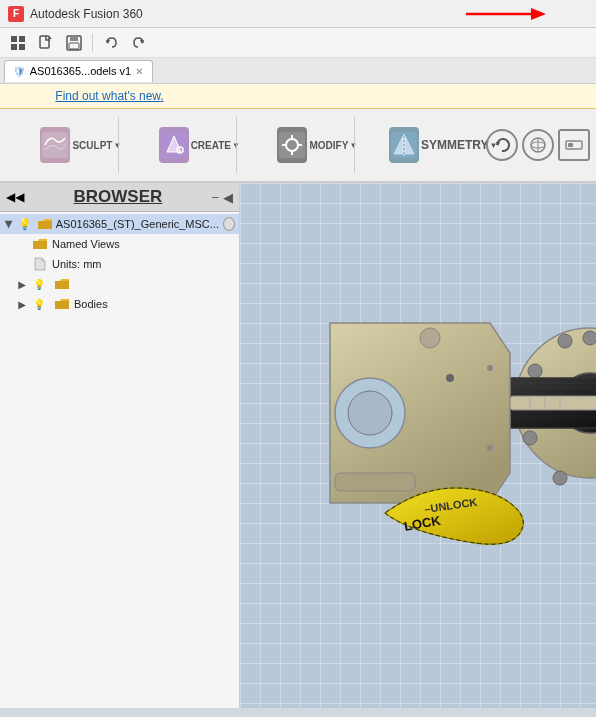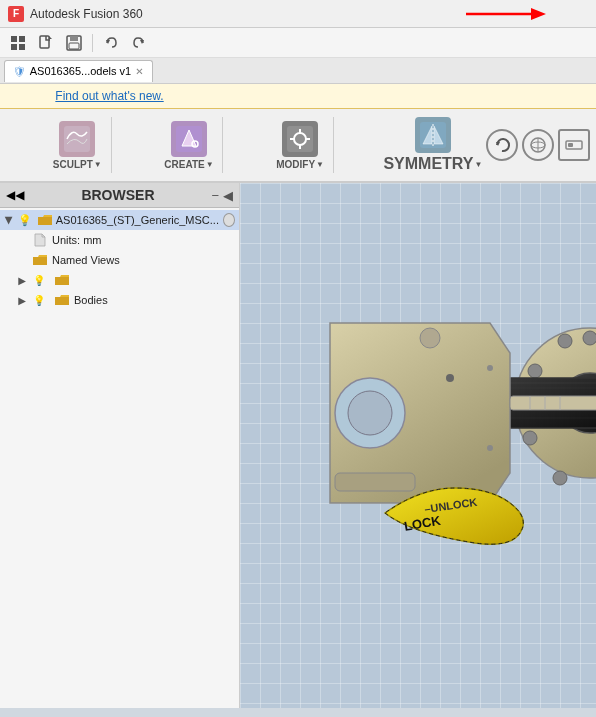--- a/index.html
+++ b/index.html
@@ -94,21 +94,21 @@
     #ribbon {
       background: #f0f0f0;
       border-bottom: 2px solid #ccc;
       display: flex;
       align-items: stretch;
       height: 74px;
       padding: 4px 6px;
       gap: 4px;
     }
     .ribbon-btn-large {
-      display: flex; flex-direction: column; align-items: center; justify-content: center;
+      display: flex; flex-direction: row; align-items: center; justify-content: center;
       gap: 2px;
       cursor: pointer;
       padding: 4px 6px;
       border-radius: 3px;
       font-size: 10px;
       font-weight: 600;
       color: #555;
       min-width: 50px;
       margin-left: 44px;
     }
@@ -153,21 +153,21 @@
       flex-shrink: 0;
     }
     #browser-header {
       background: #d8d8d8;
       padding: 4px 6px;
       display: flex;
       align-items: center;
       justify-content: space-between;
       border-bottom: 1px solid #bbb;
     }
-    .browser-title { font-size: 14px; font-weight: 600; color: #333; }
+    .browser-title { font-size: 17px; font-weight: 600; color: #333; text-decoration: underline; }
     .browser-controls { display: flex; align-items: center; gap: 4px; }
     .browser-controls span { font-size: 13px; color: #555; cursor: pointer; }
     .double-arrow { font-size: 12px; cursor: pointer; }
 
     #browser-tree {
       padding: 2px 0;
       overflow-y: auto;
     }
     .tree-item {
       display: flex;
@@ -340,21 +340,21 @@
   <div class="ribbon-btn-large">
     <div class="symmetry-icon">
       <svg width="30" height="30" viewBox="0 0 30 30">
         <rect x="2" y="2" width="26" height="26" rx="3" fill="#80a8c0"></rect>
         <polygon points="5,24 14,6 14,24" fill="#c0d8e8" stroke="#fff" stroke-width="0.5"></polygon>
         <polygon points="25,24 16,6 16,24" fill="#c0d8e8" stroke="#fff" stroke-width="0.5"></polygon>
         <line x1="15" y1="4" x2="15" y2="26" stroke="#fff" stroke-width="1" stroke-dasharray="2,2"></line>
       </svg>
     </div>
     <div style="display:flex;align-items:center;gap:1px;">
-      <span style="font-size:16px;font-weight:700;color:#555;">SYMMETRY</span>
+      <span style="font-size:12px;font-weight:700;color:#555;">SYMMETRY</span>
       <span class="btn-dropdown">▼</span>
     </div>
   </div>
 
   <div class="ribbon-right">
     <button class="circle-btn" style="border-color:#888;">
       <svg width="18" height="18" viewBox="0 0 18 18">
         <path d="M4 9 A6 6 0 1 1 9 15" fill="none" stroke="#555" stroke-width="2"></path>
         <polygon points="3,6 7,6 5,10" fill="#555"></polygon>
       </svg>
@@ -400,37 +400,37 @@
             <path d="M0 3 L5 3 L6 1 L14 1 L14 3 Z" fill="#e8b830"></path>
           </svg>
         </div>
         <span class="tree-label">AS016365_(ST)_Generic_MSC...</span>
         <div class="tree-dot"></div>
       </div>
 
       <div class="tree-item indent1">
         <span class="tree-arrow"> </span>
         <div class="tree-icon">
+          <svg width="14" height="12" viewBox="0 0 14 12">
+            <path d="M0 3 L0 11 L14 11 L14 3 Z" fill="#d4a020"></path>
+            <path d="M0 3 L5 3 L6 1 L14 1 L14 3 Z" fill="#e8b830"></path>
+          </svg>
+        </div>
+        <span class="tree-label">Named Views</span>
+      </div>
+
+      <div class="tree-item indent1">
+        <span class="tree-arrow"> </span>
+        <div class="tree-icon">
           <svg width="12" height="14" viewBox="0 0 12 14">
             <path d="M1 1 L8 1 L11 4 L11 13 L1 13 Z" fill="#e0e0e0" stroke="#aaa" stroke-width="0.8"></path>
             <path d="M8 1 L8 4 L11 4" fill="none" stroke="#aaa" stroke-width="0.8"></path>
           </svg>
         </div>
         <span class="tree-label">Units: mm</span>
-      </div>
-
-      <div class="tree-item indent1">
-        <span class="tree-arrow"> </span>
-        <div class="tree-icon">
-          <svg width="14" height="12" viewBox="0 0 14 12">
-            <path d="M0 3 L0 11 L14 11 L14 3 Z" fill="#d4a020"></path>
-            <path d="M0 3 L5 3 L6 1 L14 1 L14 3 Z" fill="#e8b830"></path>
-          </svg>
-        </div>
-        <span class="tree-label">Named Views</span>
       </div>
 
       <div class="tree-item indent1">
         <span class="tree-arrow">▶</span>
         <div class="tree-icon">
           <span class="bulb-icon" style="font-size:10px;">💡</span>
         </div>
         <div class="tree-icon">
           <svg width="14" height="12" viewBox="0 0 14 12">
             <path d="M0 3 L0 11 L14 11 L14 3 Z" fill="#d4a020"></path>

